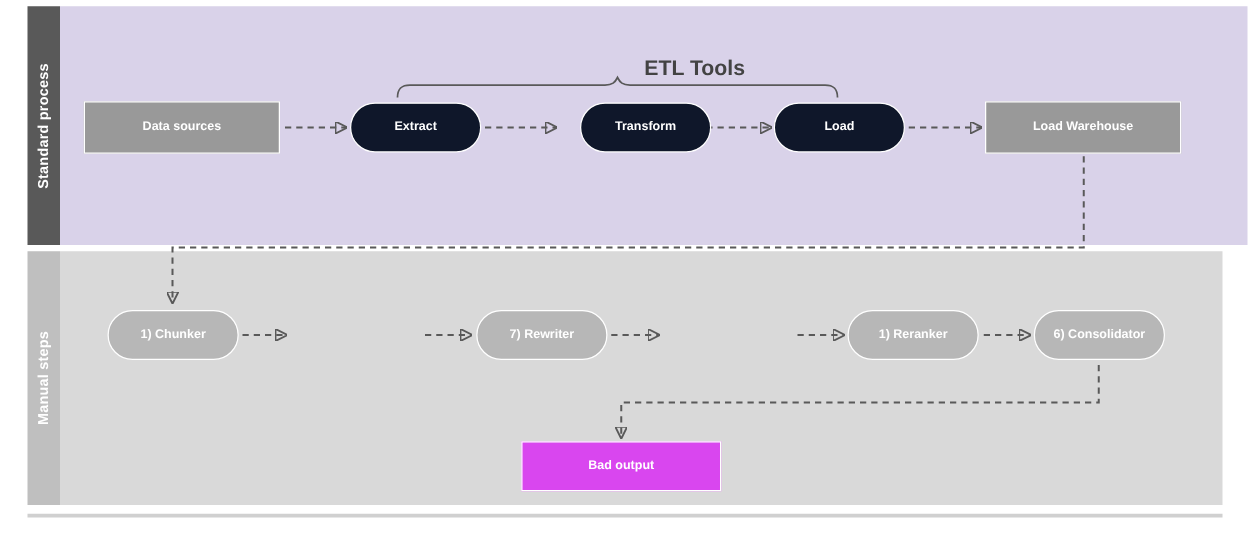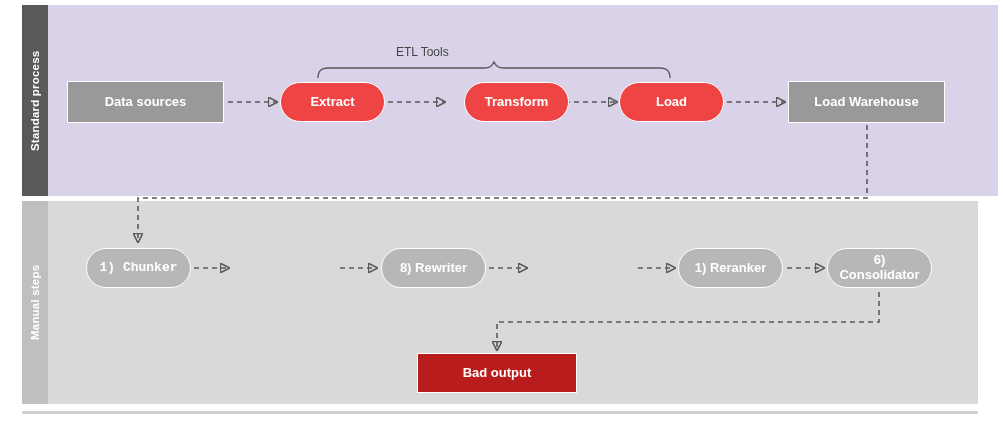--- a/index.html
+++ b/index.html
@@ -51,55 +51,55 @@
 
   
   .node {
     position: absolute;
     display: flex;
     align-items: center;
     justify-content: center;
     text-align: center;
     color: #ffffff;
     font-weight: bold;
-    font-size: 13px;
+    font-size: 10px;
     line-height: 1.15;
     box-sizing: border-box;
     border: 1.6px solid #ffffff;
     padding: 0 6px;
   }
   .node.rect { border-radius: 0; }
   .node.pill { border-radius: 999px; }
 
   .node.grey   { background: #999999; }
-  .node.pink   { background: #ef4444; }
+  .node.pink   { background: #0f172a; }
   .node.greyl  { background: #b7b7b7; }
-  .node.yellow { background: #b91c1c; }
+  .node.yellow { background: #d946ef; }
 
   
   .conn {
     position: absolute;
     overflow: visible;
     pointer-events: none;
   }
   .conn path, .conn line {
     fill: none;
     stroke: #595959;
     stroke-width: 1.6px;
   }
   .dashed { stroke-dasharray: 5 4; }
   .brace path { stroke: #595959; stroke-width: 1.4px; fill: none; }
 
   .etl-label {
     position: absolute;
     color: #434343;
-    font-size: 12px;
-    font-weight: normal;
+    font-size: 17px;
+    font-weight: bold;
     white-space: nowrap;
-    text-align: left;
+    text-align: right;
   }
 </style>
 </head>
 <body>
 
 <div id="canvas">
 
   <div class="lane-body" id="lane-top-body"></div>
   <div class="lane-label" id="lane-top-label">Standard process</div>
 
@@ -155,27 +155,27 @@
   </div>
 
   <div class="node pill pink" style="left:619px; top:82px; width:105px; height:40px;">
     <span>Load</span>
   </div>
 
   <div class="node rect grey" style="left:788px; top:81px; width:157px; height:42px;">
     <span>Load Warehouse</span>
   </div>
 
-  <div class="node pill greyl" style="left:86px; top:248px; width:105px; height:40px;font-family:Liberation Mono, monospace;">
+  <div class="node pill greyl" style="left:86px; top:248px; width:105px; height:40px;">
     <span>1) Chunker</span>
   </div>
 
 
   <div class="node pill greyl" style="left:381px; top:248px; width:105px; height:40px;">
-    <span>8) Rewriter</span>
+    <span>7) Rewriter</span>
   </div>
 
 
   <div class="node pill greyl" style="left:678px; top:248px; width:105px; height:40px;">
     <span>1) Reranker</span>
   </div>
 
   <div class="node pill greyl" style="left:827px; top:248px; width:105px; height:40px;">
     <span>6) Consolidator</span>
   </div>

